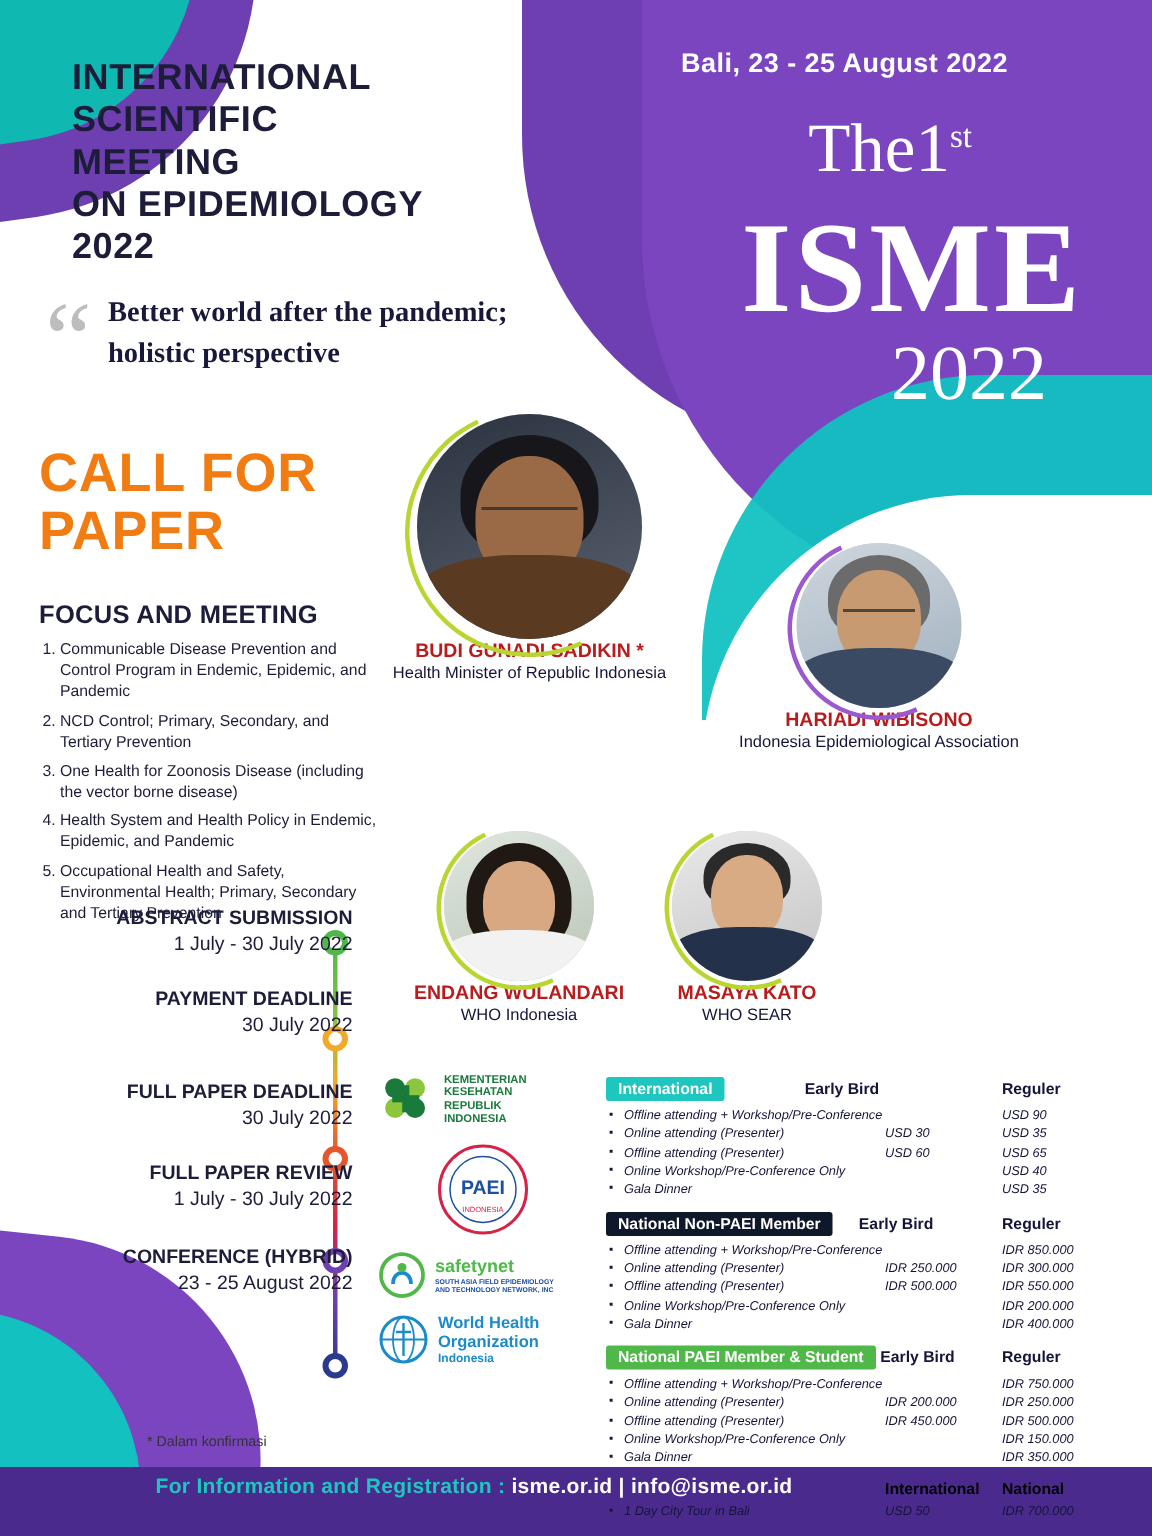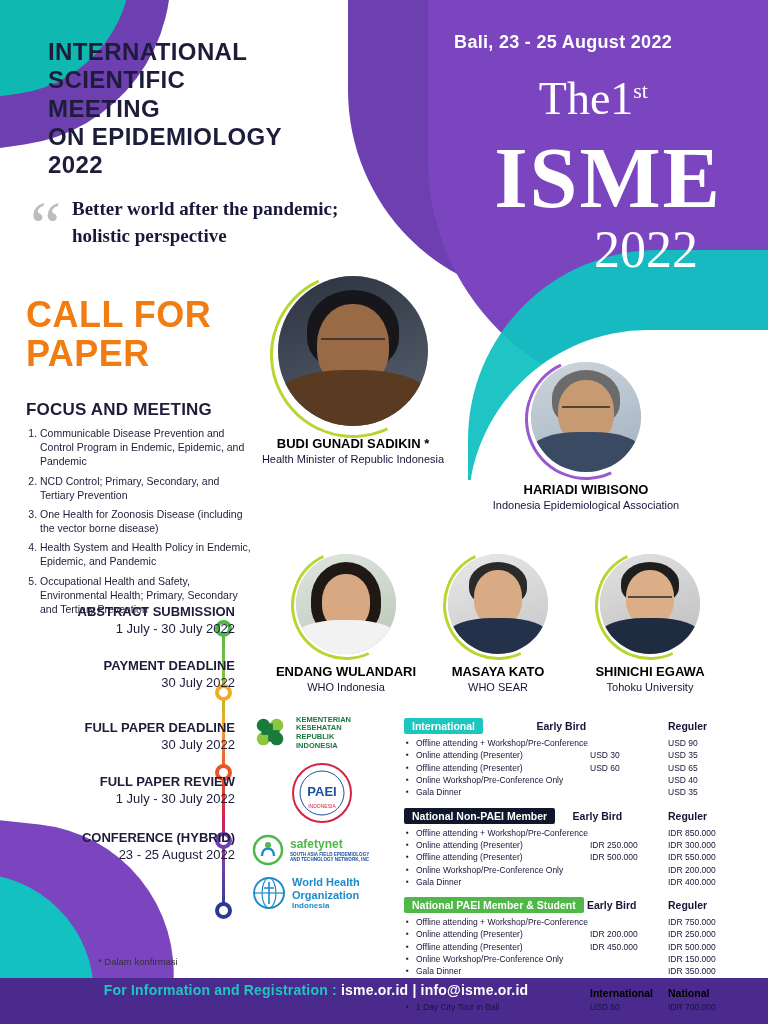--- a/index.html
+++ b/index.html
@@ -157,21 +157,21 @@
     overflow: hidden;
     margin: 0 auto;
     background: #cfd3d8;
   }
   .sp-ring {
     position: absolute; border-radius: 50%;
     border: 3px solid #b9d532; border-right-color: transparent; border-top-color: transparent;
     transform: rotate(20deg);
   }
   .sp-ring.purple { border-color: #9b59d0; border-right-color: transparent; border-top-color: transparent; }
-  .sp-name { font-size: 13px; font-weight: bold; color: #000000; margin-top: 10px; }
+  .sp-name { font-size: 13px; font-weight: bold; color: #b91c1c; }
   .sp-role { font-size: 11px; color: #15153a; margin-top: 2px; }
 
   .face { position: absolute; inset: 0; }
   .face .bg { position: absolute; inset: 0; }
   .face .head {
     position: absolute; left: 50%; transform: translateX(-50%);
     border-radius: 48% 48% 44% 44%;
   }
   .face .hair {
     position: absolute; left: 50%; transform: translateX(-50%);
@@ -204,20 +204,21 @@
   .cat-pill.intl { background: #1ec6c0; }
   .cat-pill.nonpaei { background: #0f172a; text-align: right; }
   .cat-pill.paei { background: #4fb848; }
   .col-label { font-size: 10.5px; font-weight: bold; color: #15153a; }
   .col-eb { width: 78px; text-align: left; }
   .col-rg { width: 76px; text-align: left; }
   .price-rows { margin: 2px 0 9px 0; }
   .price-row {
     display: flex; align-items: flex-end; font-size: 8.5px; color: #15153a;
     line-height: 1.45;
+    font-style: italic;
   }
   .price-row .item { flex: 1; padding-left: 12px; position: relative; }
   .price-row .item::before {
     content: "\25AA"; position: absolute; left: 2px; font-size: 8px; color: #15153a;
   }
   .price-row .eb { width: 78px; }
   .price-row .rg { width: 76px; }
   .tour-head { display: flex; justify-content: flex-end; font-size: 10.5px; font-weight: bold; }
 
   
@@ -357,34 +358,20 @@
         <div class="bg" style="background:linear-gradient(160deg,#dfe6df,#b9c6b6);"></div>
         <div class="hair" style="width:70px;height:74px;top:8px;background:#201812;"></div>
         <div class="head" style="width:48px;height:56px;top:20px;background:#d8a883;"></div>
         <div class="body" style="width:100px;height:34px;background:#f2f2f2;"></div>
       </div>
     </div>
     <div class="sp-name">ENDANG WULANDARI</div>
     <div class="sp-role">WHO Indonesia</div>
   </div>
 
-  <div class="speaker" style="left:570px; top:554px; width:160px;">
-    <div class="sp-ring" style="width:110px;height:110px;left:25px;top:-4px;"></div>
-    <div class="sp-photo" style="width:100px;height:100px;">
-      <div class="face">
-        <div class="bg" style="background:linear-gradient(160deg,#e2e2e2,#bcbcbc);"></div>
-        <div class="hair" style="width:58px;height:42px;top:8px;background:#1e1e1e;"></div>
-        <div class="head" style="width:48px;height:56px;top:16px;background:#dcae88;"></div>
-        <div class="glasses" style="width:44px;top:42px;"></div>
-        <div class="body" style="width:100px;height:36px;background:#1f2b3f;"></div>
-      </div>
-    </div>
-    <div class="sp-name">SHINICHI EGAWA</div>
-    <div class="sp-role">Tohoku University</div>
-  </div>
 
   <div class="logos">
     <div class="logo-box">
       <svg width="38" height="38" viewBox="0 0 40 40">
         <circle cx="12" cy="12" r="7" fill="#1a7a3c"></circle>
         <circle cx="26" cy="12" r="7" fill="#8cc63f"></circle>
         <circle cx="12" cy="26" r="7" fill="#8cc63f"></circle>
         <circle cx="26" cy="26" r="7" fill="#1a7a3c"></circle>
         <rect x="17" y="10" width="5" height="19" fill="#1a7a3c"></rect>
         <rect x="10" y="17" width="19" height="5" fill="#1a7a3c"></rect>

